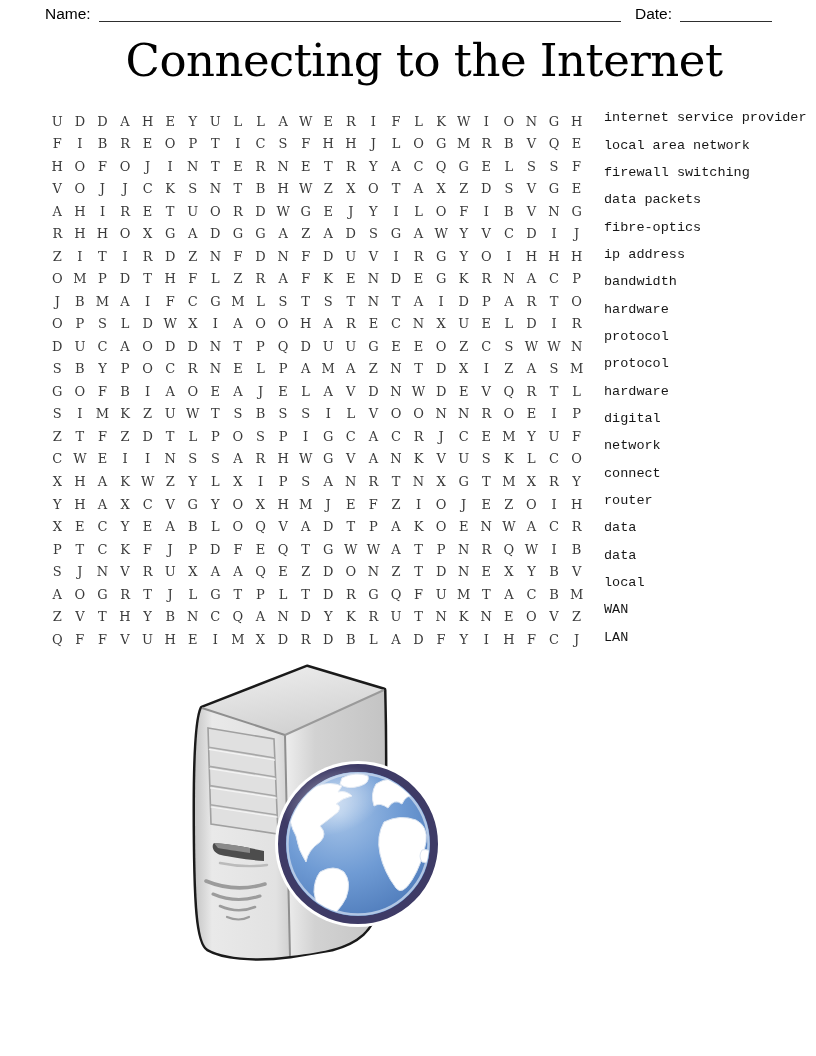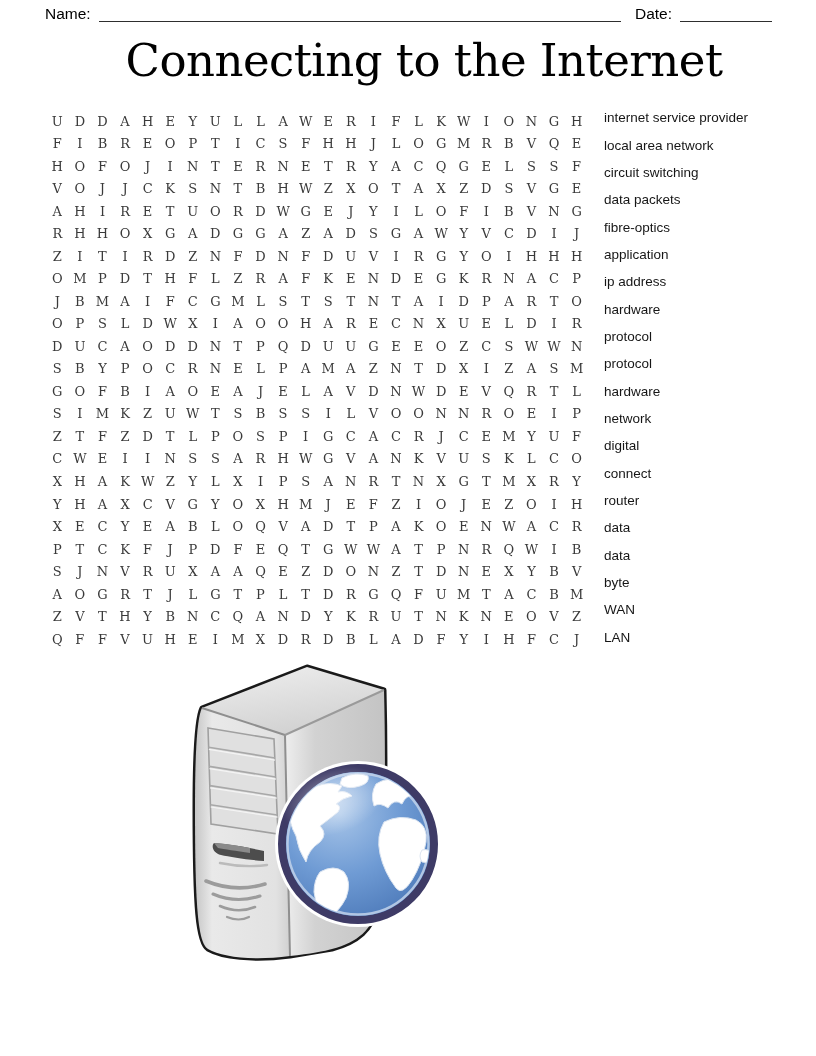--- a/index.html
+++ b/index.html
@@ -23,21 +23,21 @@
   
   .grid{position:absolute;left:46px;top:110px;
         display:grid;grid-template-columns:repeat(24,22.58px);grid-auto-rows:22.52px;}
   .cell{display:flex;align-items:center;justify-content:center;
         font-family:"DejaVu Serif","Liberation Serif",serif;
         font-size:13px;color:#3a3a3a;}
 
   
   .words{position:absolute;left:604px;top:104px;width:205px;}
   .word{height:27.35px;display:flex;align-items:center;
-        font-family:Liberation Sans, sans-serif;
+        font-family:Liberation Mono, monospace;
         font-size:13.5px;color:#161616;white-space:nowrap;}
 
   
   .art{position:absolute;left:170px;top:658px;width:300px;height:322px;}
 </style>
 </head>
 <body>
 
 <div class="page">
 
@@ -625,36 +625,36 @@
       <span class="cell">I</span>
       <span class="cell">H</span>
       <span class="cell">F</span>
       <span class="cell">C</span>
       <span class="cell">J</span>
     </div>
 
   <div class="words" id="words">
       <div class="word">internet service provider</div>
       <div class="word">local area network</div>
-      <div class="word">circuit switching</div>
+      <div class="word">firewall switching</div>
       <div class="word">data packets</div>
       <div class="word">fibre-optics</div>
-      <div class="word">application</div>
       <div class="word">ip address</div>
+      <div class="word">bandwidth</div>
       <div class="word">hardware</div>
       <div class="word">protocol</div>
       <div class="word">protocol</div>
       <div class="word">hardware</div>
+      <div class="word">digital</div>
       <div class="word">network</div>
-      <div class="word">digital</div>
       <div class="word">connect</div>
       <div class="word">router</div>
       <div class="word">data</div>
       <div class="word">data</div>
-      <div class="word">byte</div>
+      <div class="word">local</div>
       <div class="word">WAN</div>
       <div class="word">LAN</div>
     </div>
 
   <svg class="art" viewBox="0 0 300 322" xmlns="http://www.w3.org/2000/svg">
     <defs>
       <linearGradient id="gTop" x1="0" y1="0" x2="0.4" y2="1">
         <stop offset="0" stop-color="#efefef"></stop>
           <stop offset="1" stop-color="#d2d2d2"></stop>
       </linearGradient>

